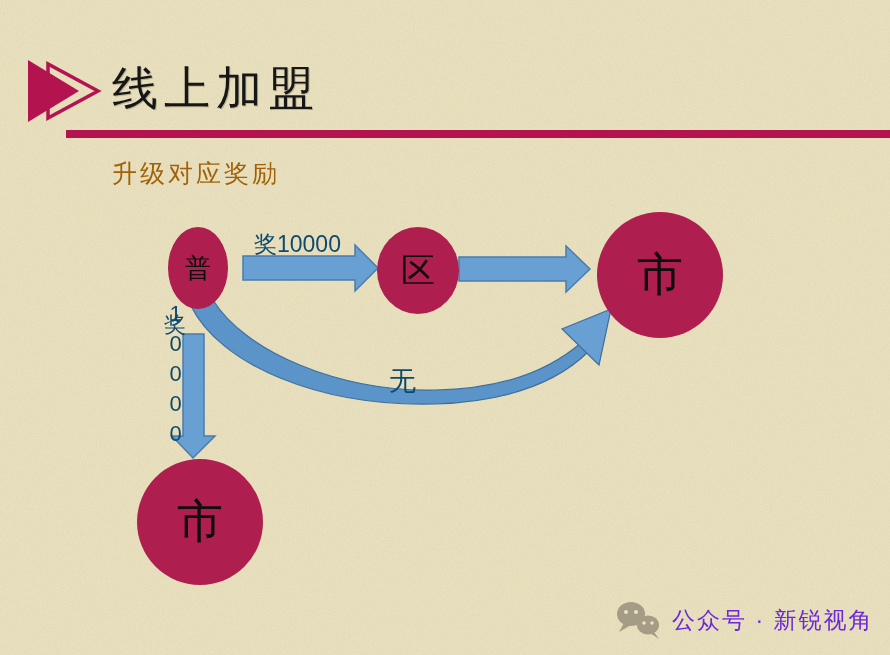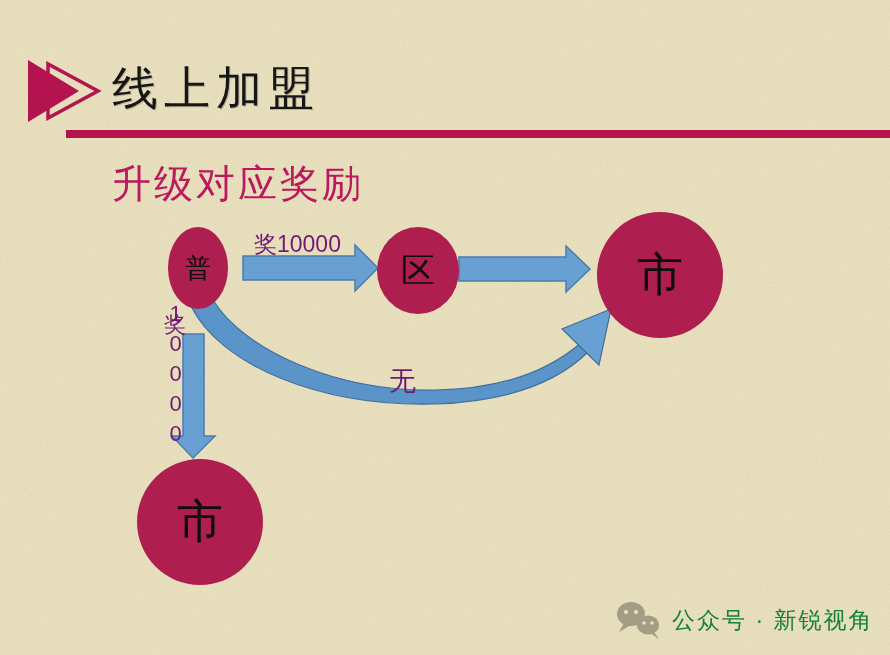--- a/index.html
+++ b/index.html
@@ -16,53 +16,53 @@
     position:absolute;left:112px;top:58px;z-index:2;
     font-size:46px;letter-spacing:6px;color:#161616;
     text-shadow:1px 1px 0 rgba(60,50,30,.25);
     white-space:nowrap;
   }
   .title-bar{
     position:absolute;left:66px;top:130px;width:824px;height:8px;z-index:2;
   }
   .subtitle{
     position:absolute;left:112px;top:157px;z-index:2;
-    font-size:39px;letter-spacing:3px;color:#be185d;white-space:nowrap;
+    font-size:25px;letter-spacing:3px;color:#a16207;white-space:nowrap;
   }
 
   .node{
     position:absolute;border-radius:50%;z-index:3;
     display:flex;align-items:center;justify-content:center;
     color:#0e0e0e;
   }
   .node-pu{left:168px;top:227px;width:60px;height:82px;font-size:26px;}
   .node-qu{left:377px;top:227px;width:82px;height:87px;font-size:34px;}
   .node-shi-right{left:597px;top:212px;width:126px;height:126px;font-size:46px;}
   .node-shi-bottom{left:137px;top:459px;width:126px;height:126px;font-size:46px;}
 
   .arrow-layer{position:absolute;left:0;top:0;z-index:2;}
 
   .edge-label{
-    position:absolute;z-index:4;color:#701a75;white-space:nowrap;
+    position:absolute;z-index:4;color:#0c4a6e;white-space:nowrap;
     font-size:23px;
   }
   .label-arrow1{left:254px;top:229px;}
   .label-arrow2{left:469px;top:232px;}
   .label-curve{left:389px;top:363px;font-size:27px;}
   .label-vertical{
     left:163px;top:296px;font-size:22px;
     writing-mode:vertical-lr;text-orientation:upright;
     letter-spacing:5px;height:175px;line-height:24px;
   }
 
   .watermark{
     position:absolute;left:616px;top:600px;z-index:3;
     display:flex;align-items:center;gap:10px;
   }
-  .watermark-text{font-size:23px;color:#15803d;letter-spacing:2px;white-space:nowrap;}
+  .watermark-text{font-size:23px;color:#6d28d9;letter-spacing:2px;white-space:nowrap;}
 </style>
 </head>
 <body>
 
 <div class="slide">
 
   <svg class="noise" width="890" height="655">
     <filter id="paperNoise">
       <feTurbulence type="fractalNoise" baseFrequency="0.55" numOctaves="2" stitchTiles="stitch"></feTurbulence>
       <feColorMatrix type="matrix" values="0 0 0 0 0.35  0 0 0 0 0.30  0 0 0 0 0.16  0 0 0 0.45 0"></feColorMatrix>

